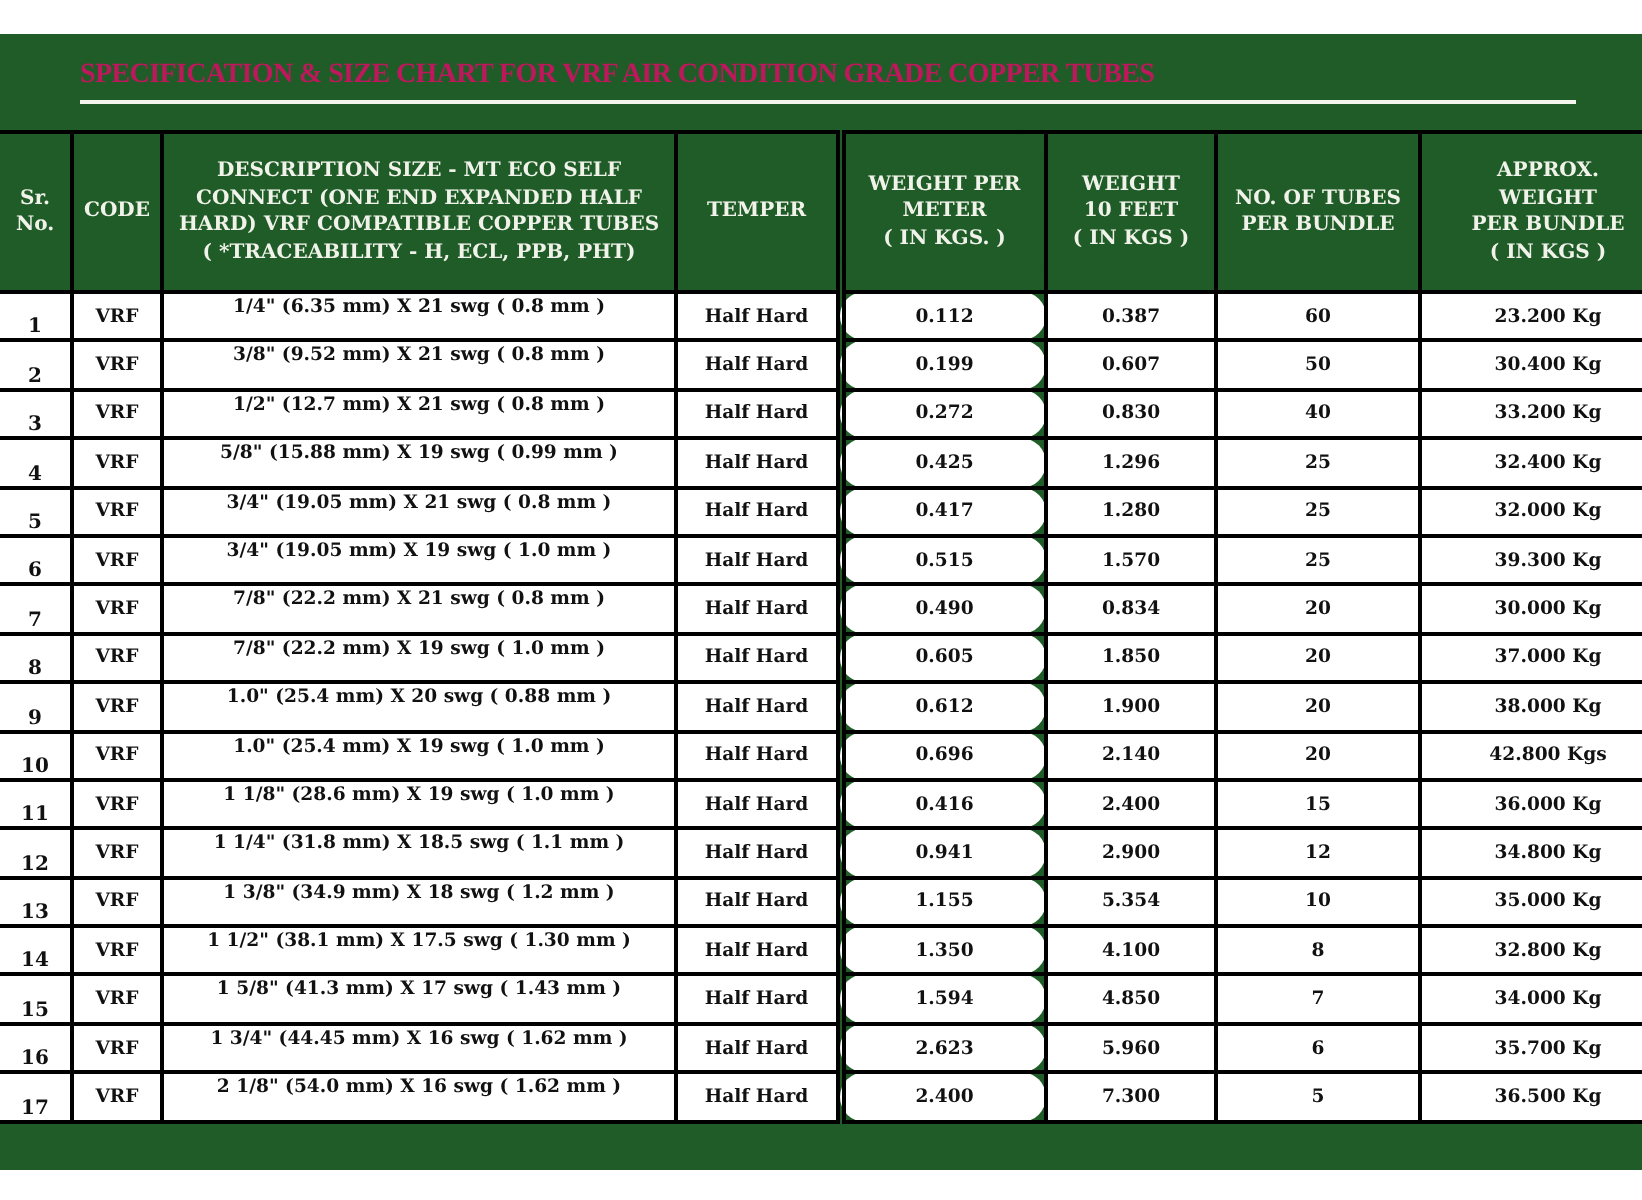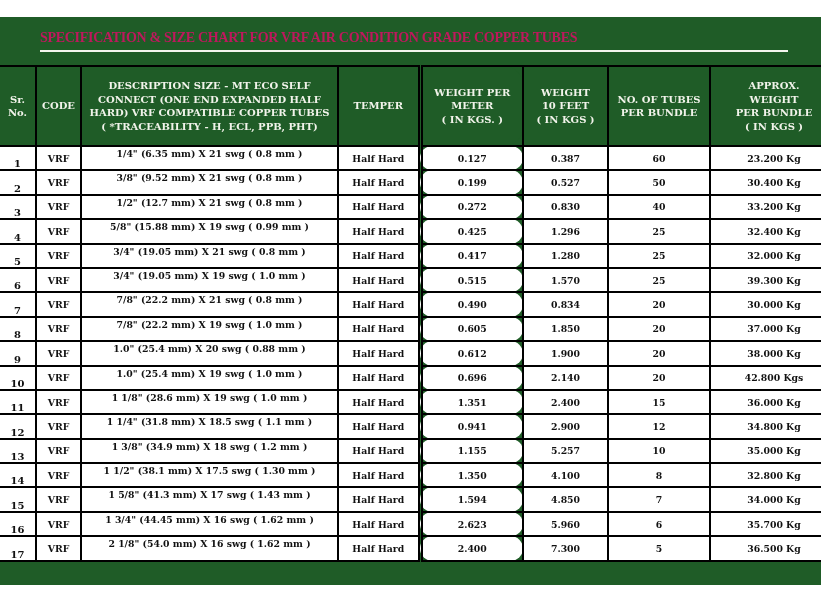--- a/index.html
+++ b/index.html
@@ -52,32 +52,32 @@
       <th><span>NO. OF TUBES</span><br><span>PER BUNDLE</span></th>
       <th class="last"><span>APPROX. WEIGHT</span><br><span>PER BUNDLE</span><br><span>( IN KGS )</span></th>
     </tr>
   </thead>
   <tbody id="rows">
       <tr>
         <td class="sr first">1</td>
         <td>VRF</td>
         <td class="desc">1/4" (6.35 mm) X 21 swg ( 0.8 mm )</td>
         <td>Half Hard</td>
-        <td class="dbl-l">0.127</td>
+        <td class="dbl-l">0.112</td>
         <td>0.387</td>
         <td>60</td>
         <td class="last">23.200 Kg</td>
       </tr>
       <tr>
         <td class="sr first">2</td>
         <td>VRF</td>
         <td class="desc">3/8" (9.52 mm) X 21 swg ( 0.8 mm )</td>
         <td>Half Hard</td>
         <td class="dbl-l">0.199</td>
-        <td>0.527</td>
+        <td>0.607</td>
         <td>50</td>
         <td class="last">30.400 Kg</td>
       </tr>
       <tr>
         <td class="sr first">3</td>
         <td>VRF</td>
         <td class="desc">1/2" (12.7 mm) X 21 swg ( 0.8 mm )</td>
         <td>Half Hard</td>
         <td class="dbl-l">0.272</td>
         <td>0.830</td>
@@ -152,42 +152,42 @@
         <td class="dbl-l">0.696</td>
         <td>2.140</td>
         <td>20</td>
         <td class="last">42.800 Kgs</td>
       </tr>
       <tr>
         <td class="sr first">11</td>
         <td>VRF</td>
         <td class="desc">1 1/8" (28.6 mm) X 19 swg ( 1.0 mm )</td>
         <td>Half Hard</td>
-        <td class="dbl-l">1.351</td>
+        <td class="dbl-l">0.416</td>
         <td>2.400</td>
         <td>15</td>
         <td class="last">36.000 Kg</td>
       </tr>
       <tr>
         <td class="sr first">12</td>
         <td>VRF</td>
         <td class="desc">1 1/4" (31.8 mm) X 18.5 swg ( 1.1 mm )</td>
         <td>Half Hard</td>
         <td class="dbl-l">0.941</td>
         <td>2.900</td>
         <td>12</td>
         <td class="last">34.800 Kg</td>
       </tr>
       <tr>
         <td class="sr first">13</td>
         <td>VRF</td>
         <td class="desc">1 3/8" (34.9 mm) X 18 swg ( 1.2 mm )</td>
         <td>Half Hard</td>
         <td class="dbl-l">1.155</td>
-        <td>5.257</td>
+        <td>5.354</td>
         <td>10</td>
         <td class="last">35.000 Kg</td>
       </tr>
       <tr>
         <td class="sr first">14</td>
         <td>VRF</td>
         <td class="desc">1 1/2" (38.1 mm) X 17.5 swg ( 1.30 mm )</td>
         <td>Half Hard</td>
         <td class="dbl-l">1.350</td>
         <td>4.100</td>

